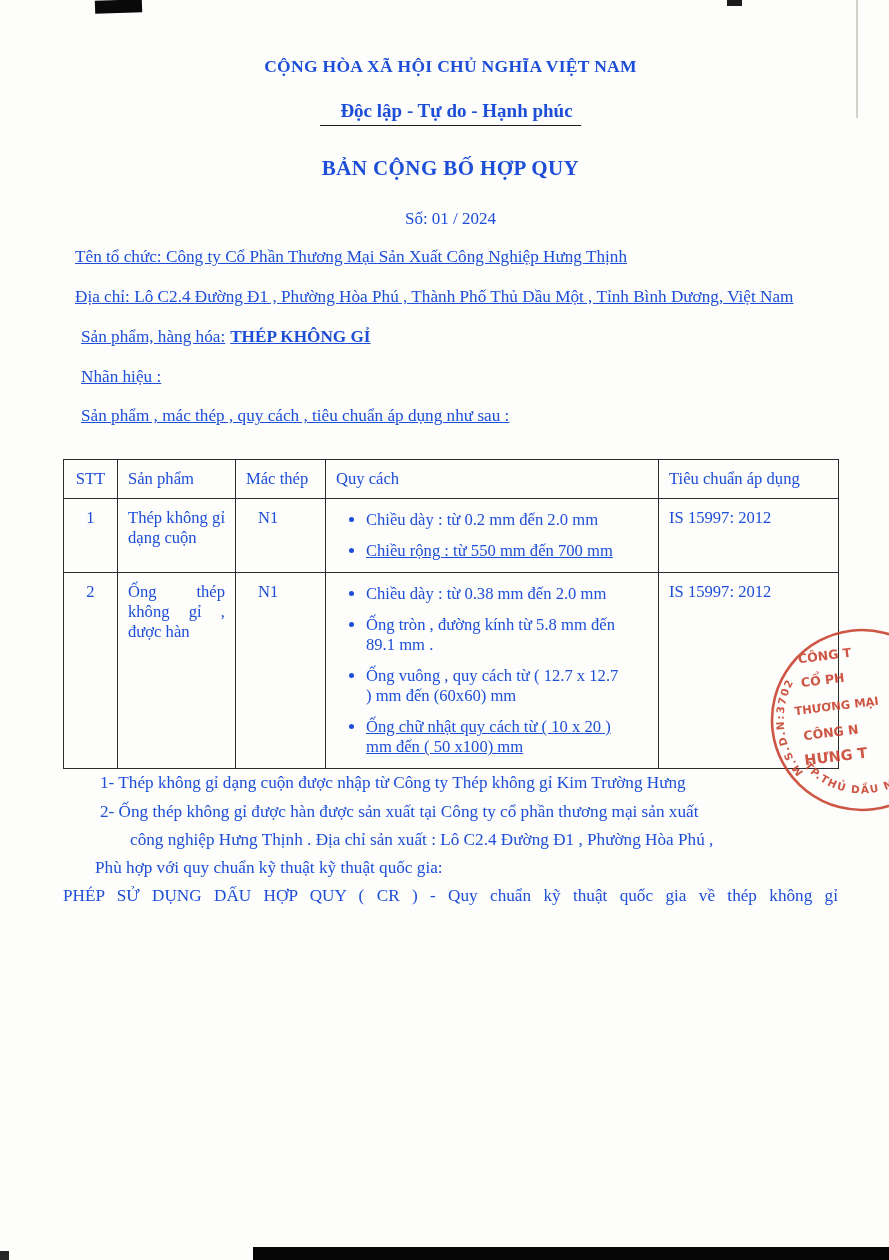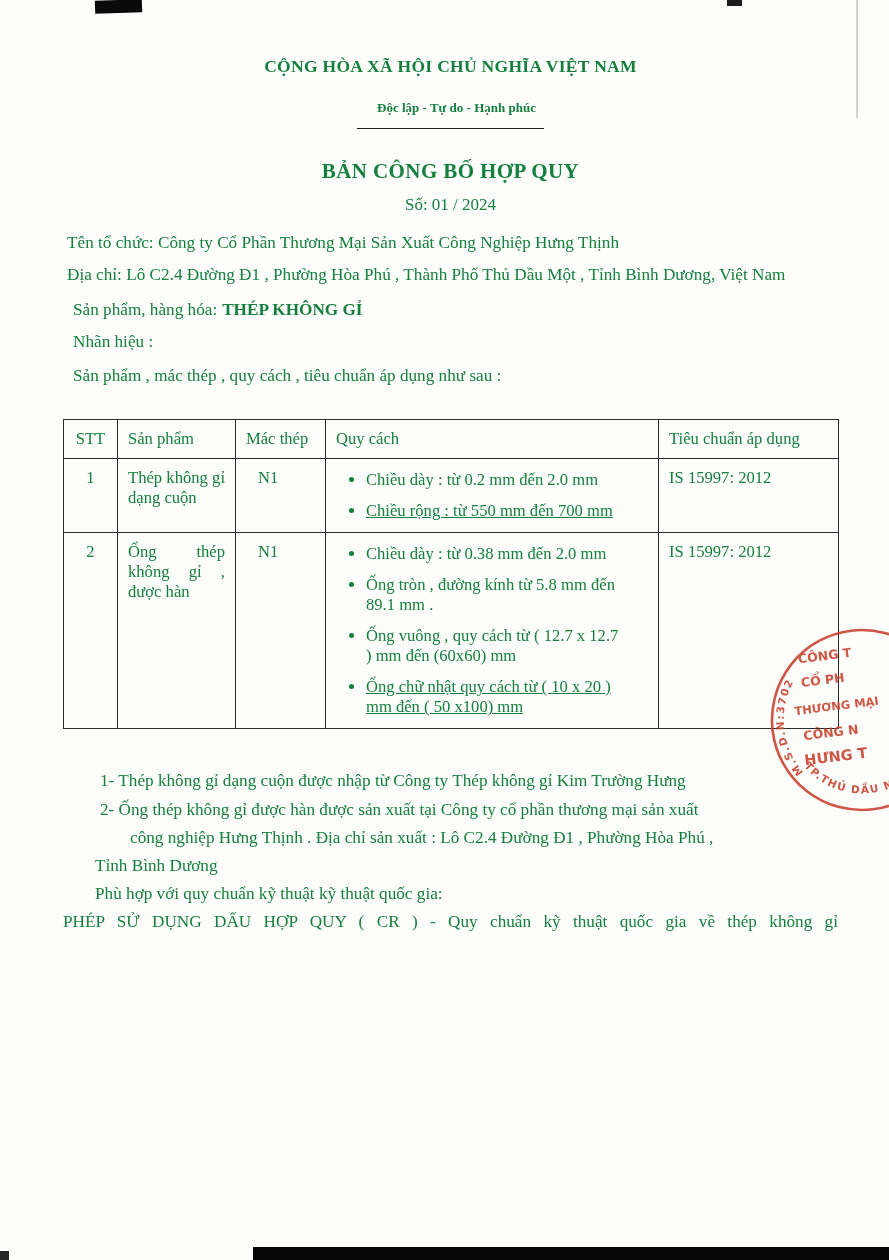--- a/index.html
+++ b/index.html
@@ -2,37 +2,37 @@
 <html><head>
 <meta charset="utf-8">
 <style>
   html,body { margin:0; padding:0; background:#ffffff; }
   .page {
     position:relative;
     width:889px; height:1260px;
     background:#fdfdfb;
     overflow:hidden;
     font-family:"Liberation Serif","DejaVu Serif",serif;
-    color:#15803d;
+    color:#1d4ed8;
   }
   .content { padding:56px 51px 0 63px; }
 
   .doc-header { text-align:center; }
   .country { font-weight:bold; font-size:17.5px; letter-spacing:0.3px; }
   .motto {
     display:inline-block; margin-top:5px;
-    font-weight:bold; font-size:13px;
+    font-weight:bold; font-size:19px;
     border-bottom:1.7px solid #1c1c1c;
-    padding:0 8px 12px 20px;
+    padding:0 8px 3px 20px;
   }
   .doc-title { text-align:center; margin-top:30px; font-size:21px; font-weight:bold; letter-spacing:0.4px; }
-  .doc-number { text-align:center; margin-top:11px; font-size:17px; }
+  .doc-number { text-align:center; margin-top:28px; font-size:17px; }
 
   .body-text { margin-top:14px; font-size:17.2px; line-height:1.62; }
-  .para { margin:4px; }
+  .para { margin:12px;text-decoration:underline; }
   .para.indented { padding-left:6px; }
   .para.gap-top { margin-top:7px; }
   .bold { font-weight:bold; margin-left:5px; }
 
   table.spec {
     margin-top:29px;
     border-collapse:collapse;
     width:775px;
     font-size:16.6px;
     table-layout:fixed;
@@ -47,21 +47,21 @@
     font-weight:normal; text-align:left; vertical-align:middle;
     height:26px; padding:6px 10px;
   }
   table.spec td.center-col { text-align:center; padding-left:4px; padding-right:4px; }
   table.spec td.mac { padding-left:22px; }
   table.spec td.justify { text-align:justify; }
   ul.qc-list { margin:2px 0 2px 0; padding:0 22px 0 30px; list-style:disc; }
   ul.qc-list li { margin:0 0 11px 0; }
   ul.qc-list li:last-child { margin-bottom:2px;text-decoration:underline; }
 
-  .notes { margin-top:38px; font-size:17.2px; line-height:1.64; }
+  .notes { font-size:17.2px; line-height:1.64; }
   .note-line { margin:0; }
   .nl-ind-37 { padding-left:37px; }
   .nl-ind-67 { padding-left:67px; }
   .nl-ind-32 { padding-left:32px; }
   .reg-line-1 { padding-left:37px; text-align:justify; text-align-last:justify; margin-top:4px; }
   .reg-line-2 { text-align:justify; text-align-last:justify; }
 
   
   .stamp { position:absolute; left:742px; top:600px; width:250px; height:246px; opacity:0.88; }
   .stamp-ring { fill:none; stroke:#c8402c; stroke-width:2.6; }
@@ -83,21 +83,21 @@
 <body>
 
 <div class="page">
   <div class="content">
 
     <div class="doc-header">
       <div class="country">CỘNG HÒA XÃ HỘI CHỦ NGHĨA VIỆT NAM</div><br>
       <span class="motto">Độc lập - Tự do - Hạnh phúc</span>
     </div>
 
-    <div class="doc-title">BẢN CÔNG BỐ HỢP QUY</div>
+    <div class="doc-title">BẢN CỘNG BỐ HỢP QUY</div>
     <div class="doc-number">Số: 01 / 2024</div>
 
     <div class="body-text">
       <p class="para">Tên tổ chức: Công ty Cổ Phần Thương Mại Sản Xuất Công Nghiệp Hưng Thịnh</p>
       <p class="para">Địa chỉ: Lô C2.4 Đường Đ1 , Phường Hòa Phú , Thành Phố Thủ Dầu Một , Tỉnh Bình Dương, Việt Nam</p>
       <p class="para indented gap-top"><span>Sản phẩm, hàng hóa:</span><span class="bold">THÉP KHÔNG GỈ</span></p>
       <p class="para indented">Nhãn hiệu :</p>
       <p class="para indented gap-top">Sản phẩm , mác thép , quy cách , tiêu chuẩn áp dụng như sau :</p>
     </div>
 
@@ -145,21 +145,20 @@
           </td>
           <td>IS 15997: 2012</td>
         </tr>
       </tbody>
     </table>
 
     <div class="notes">
       <p class="note-line nl-ind-37">1-  Thép không gỉ dạng cuộn được nhập từ Công ty Thép không gỉ Kim Trường Hưng</p>
       <p class="note-line nl-ind-37">2-  Ống thép không gỉ được hàn được sản xuất tại Công ty cổ phần thương mại sản xuất</p>
       <p class="note-line nl-ind-67">công nghiệp Hưng Thịnh . Địa chỉ sản xuất : Lô C2.4 Đường Đ1 , Phường Hòa Phú ,</p>
-      <p class="note-line nl-ind-32">Tỉnh Bình Dương</p>
       <p class="note-line nl-ind-32">Phù hợp với quy chuẩn kỹ thuật kỹ thuật quốc gia:</p>
       <p class="note-line reg-line-2">PHÉP SỬ DỤNG DẤU HỢP QUY ( CR ) -  Quy chuẩn kỹ thuật quốc gia về thép không gỉ</p>
     </div>
 
   </div>
 
   <div class="stamp">
     <svg width="250" height="246" viewBox="0 0 250 246">
       <g transform="rotate(-7 120 120)">
         <circle cx="120" cy="120" r="90" class="stamp-ring"></circle>

